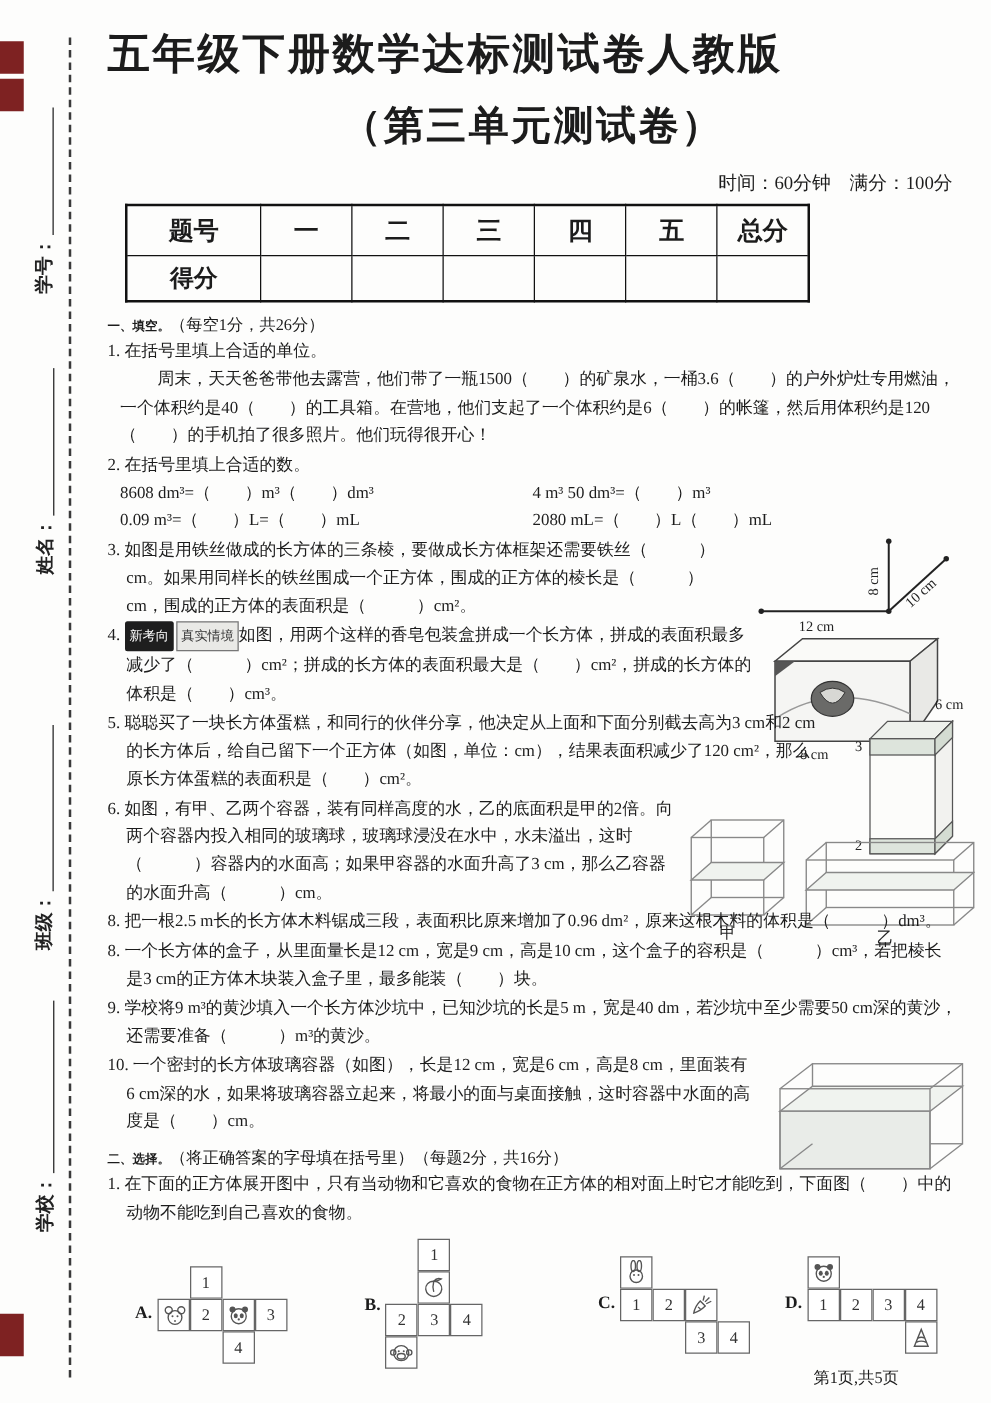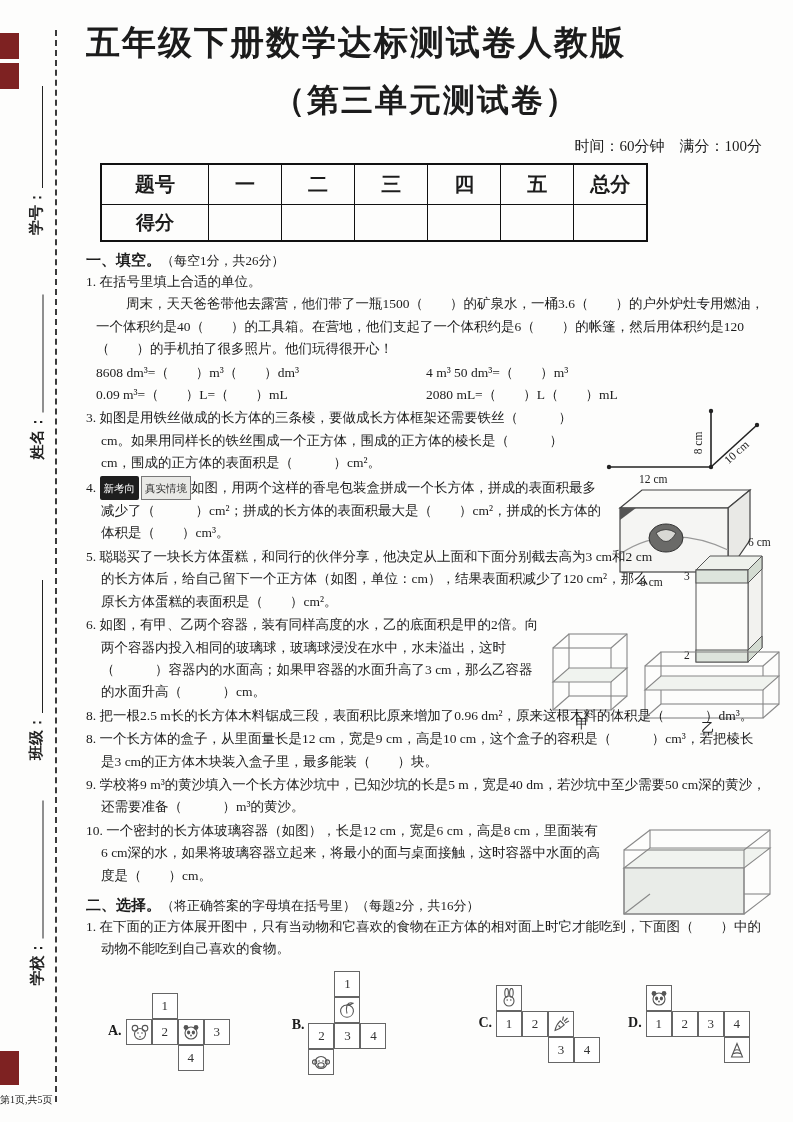--- a/index.html
+++ b/index.html
@@ -25,21 +25,21 @@
   
   .main{position:absolute;left:86px;top:20px;width:680px;}
   .title{font-size:34px;font-weight:bold;text-align:left;letter-spacing:2px;margin:0;}
   .subtitle{font-size:32px;font-weight:bold;text-align:center;letter-spacing:2px;margin-top:13px;}
   .meta{text-align:right;font-size:15px;margin-top:14px;padding-right:4px;}
   table.score{border-collapse:collapse;margin:7px 0 0 14px;width:548px;table-layout:fixed;border:2.5px solid #111;}
   table.score td{border:1.6px solid #111;text-align:center;font-weight:bold;padding:0;}
   table.score tr.r1 td{height:39px;font-size:20px;}
   table.score tr.r2 td{height:35px;font-size:19px;}
   .sec-head{margin-top:9px;font-size:13.5px;position:relative;}
-  .sec-title{font-weight:bold;font-size:15px;}
+  .sec-title{font-weight:bold;font-size:10px;}
   .sec-note{font-size:13px;}
   .q{position:relative;font-size:13.5px;line-height:22.4px;margin-top:1px;}
   .q-text{padding-left:15px;text-indent:-15px;}
   .p-indent{margin-left:10px;text-indent:30px;}
   .q2-line{margin-left:10px;display:flex;}
   .q2-line .col1{width:330px;}
   .fig{position:absolute;}
   #q3 .q-text{padding-right:175px;}
   #q4 .q-text{padding-right:160px;}
   #q5 .q-text{padding-right:105px;}
@@ -60,21 +60,21 @@
     font-size:13px;color:#333;background:#fff;
   }
   #net-a{margin-left:22px;margin-top:22px;}
   #net-b{margin-left:62px;margin-top:0;}
   #net-c{margin-left:92px;margin-top:14px;}
   #net-d{margin-left:28px;margin-top:14px;}
   #net-a .net-label{margin-top:30px;}
   #net-b .net-label{margin-top:46px;}
   #net-c .net-label{margin-top:30px;}
   #net-d .net-label{margin-top:30px;}
-  .footer{position:absolute;left:0;width:719px;top:1093px;text-align:left;font-size:10px;}
+  .footer{position:absolute;left:0;width:719px;top:1093px;text-align:right;font-size:13px;}
   .hidden-defs{position:absolute;width:0;height:0;overflow:hidden;}
 </style>
 </head>
 <body>
 
 <svg class="hidden-defs" aria-hidden="true">
   <defs>
     <g id="sym-mouse" stroke="#555" stroke-width="1.1" fill="none">
       <circle cx="11" cy="12" r="5.5"></circle>
       <circle cx="6" cy="6.2" r="2.8"></circle>
@@ -179,20 +179,21 @@
   <div class="sec-head">
     <span class="sec-title">一、填空。</span><span class="sec-note">（每空1分，共26分）</span>
   </div>
 
   <div class="q" id="q1">
     <div class="q-text">1. 在括号里填上合适的单位。</div>
     <div class="p-indent">周末，天天爸爸带他去露营，他们带了一瓶1500（　　）的矿泉水，一桶3.6（　　）的户外炉灶专用燃油，一个体积约是40（　　）的工具箱。在营地，他们支起了一个体积约是6（　　）的帐篷，然后用体积约是120（　　）的手机拍了很多照片。他们玩得很开心！</div>
   </div>
 
   <div class="q" id="q2">
+    <div class="q-text">2. 在括号里填上合适的数。</div>
     <div class="q2-line">
       <span class="col1">8608 dm³=（　　）m³（　　）dm³</span>
       <span>4 m³ 50 dm³=（　　）m³</span>
     </div>
     <div class="q2-line">
       <span class="col1">0.09 m³=（　　）L=（　　）mL</span>
       <span>2080 mL=（　　）L（　　）mL</span>
     </div>
   </div>
 

